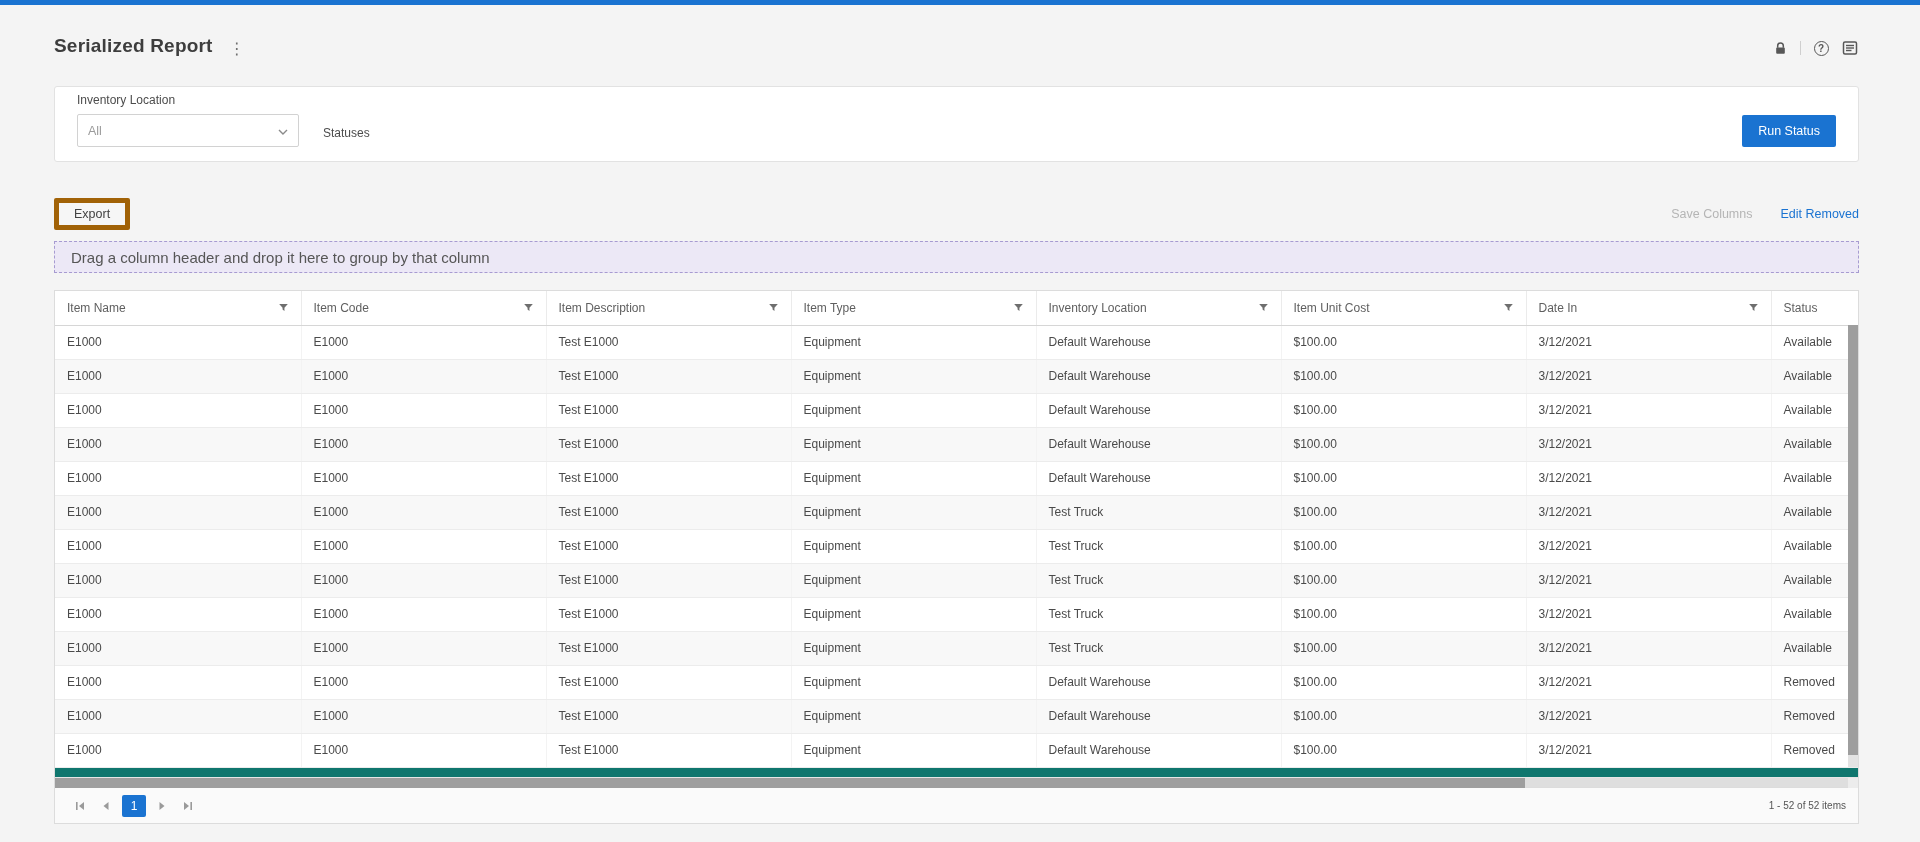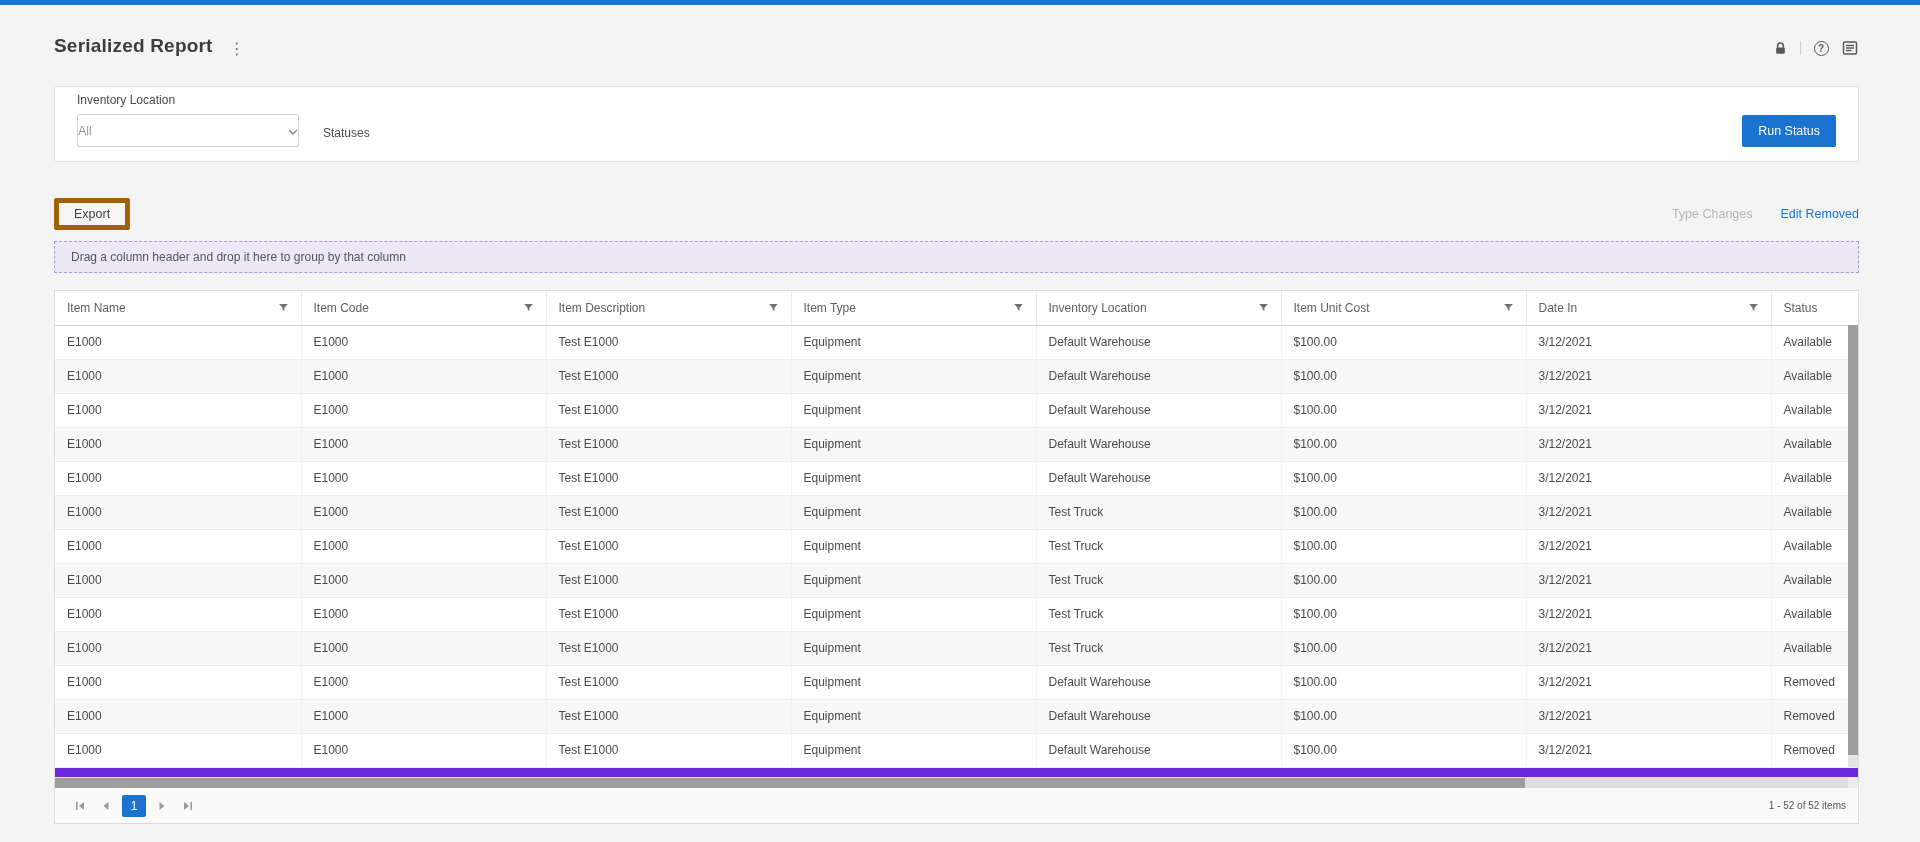--- a/index.html
+++ b/index.html
@@ -19,42 +19,42 @@
   .help-circle { width:15px; height:15px; border:1.5px solid #575757; border-radius:50%;
     display:flex; align-items:center; justify-content:center; font-size:10px; font-weight:700; color:#575757; }
 
   
   .filter-card { margin-top:29px; background:#fff; border:1px solid #e2e2e2; border-radius:3px;
     height:76px; display:flex; align-items:flex-end; padding:12px 22px 14px 22px; }
   .field { display:flex; flex-direction:column; }
   .field + .field { margin-left:24px;gap:45px; }
   .field-label { font-size:12px; color:#4c4c4c; margin-bottom:7px; }
   .select-box { width:222px; height:33px; border:1px solid #d2d2d2; border-radius:2px; background:#fff;
-    display:flex; align-items:center; padding:0 0; cursor:pointer; font-size:12.5px; }
+    display:flex; align-items:center; padding:0 10px; cursor:pointer; font-size:12.5px; }
   .select-placeholder { color:#9b9b9b; }
   .select-value { color:#424242; }
   .select-box .spacer { flex:1; }
   .clear-x { color:#8a8a8a; font-size:15px; line-height:1; margin-right:9px; cursor:pointer; }
   .btn-primary { margin-left:auto; height:32px; padding:0 16px; background:#1a73d1; color:#fff;
     border:none; border-radius:2px; font-size:12.5px; font-family:inherit; cursor:pointer; }
 
   
   .toolbar-row { margin-top:35px; display:flex; align-items:center; height:33px; }
   .btn-export { height:32px; padding:0 15px; background:#f6f6f6; border:5px solid #a16207; border-radius:2px;
     font-size:12.5px; color:#424242; font-family:inherit; cursor:pointer; }
   .toolbar-right { margin-left:auto; display:flex; align-items:center; gap:28px; }
   .link-disabled { font-size:12.5px; color:#b5b5b5; cursor:default; }
   .link-accent { font-size:12.5px; color:#1a73d1; cursor:pointer; }
 
   
   .group-zone { margin-top:11px; height:32px; background:#ece8f6; border:1px dashed #a79bd1;
-    display:flex; align-items:center; padding:0 16px; font-size:12px; color:#565656; }
-
-  
-  .grid { margin-top:17px; background:#6d28d9; border:1px solid #dcdcdc; }
+    display:flex; align-items:center; padding:0 16px; font-size:15px; color:#565656; }
+
+  
+  .grid { margin-top:17px; background:#0f766e; border:1px solid #dcdcdc; }
   .grid-scroll { position:relative; overflow:hidden; height:486px; }
   table { border-collapse:collapse; table-layout:fixed; width:1961px; }
   thead th { height:34px; background:#fff; font-weight:400; font-size:12px; color:#5f5f5f; text-align:left;
     padding:0 12px; border-bottom:1px solid #d6d6d6; border-right:1px solid #ebebeb; cursor:pointer; }
   .th-wrap { display:flex; align-items:center; }
   .th-label { flex:1; overflow:hidden; white-space:nowrap; }
   .filter-icon { display:flex; align-items:center; cursor:pointer; padding-left:6px; }
   tbody td { height:34px; font-size:12px; color:#4a4a4a; padding:0 12px; background:#fff;
     border-bottom:1px solid #ececec; border-right:1px solid #f3f3f3; white-space:nowrap; overflow:hidden; }
   tr.alt td { background:#f8f8f8; }
@@ -123,21 +123,21 @@
     </div>
     <div class="field">
       <div class="field-label">Statuses</div>
     </div>
     <button class="btn-primary">Run Status</button>
   </div>
 
   <div class="toolbar-row">
     <button class="btn-export">Export</button>
     <div class="toolbar-right">
-      <span class="link-disabled">Type Changes</span>
+      <span class="link-disabled">Save Columns</span>
       <span class="link-accent">Edit Removed</span>
     </div>
   </div>
 
   <div class="group-zone">
     <span>Drag a column header and drop it here to group by that column</span>
   </div>
 
   <div class="grid">
     <div class="grid-scroll">

